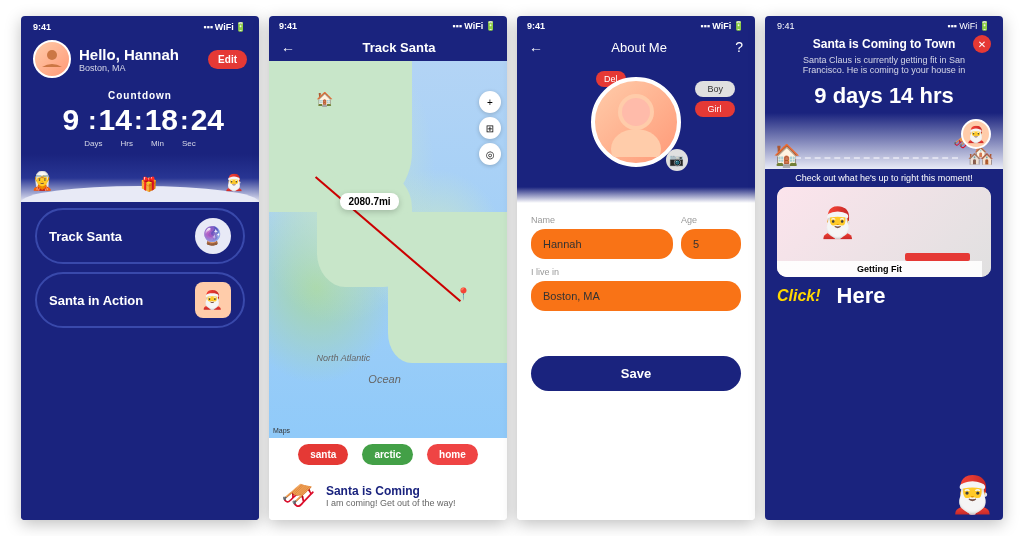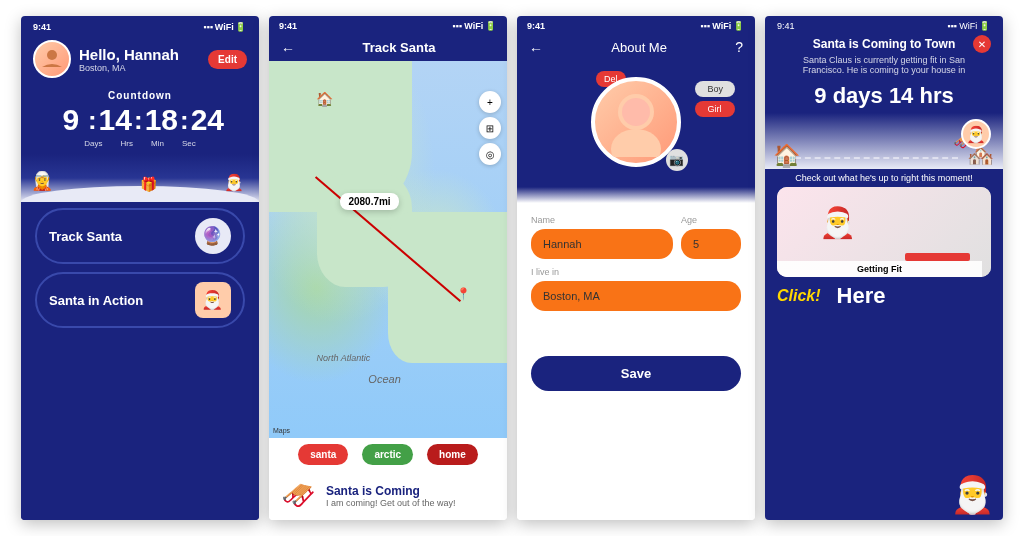--- a/index.html
+++ b/index.html
@@ -287,21 +287,21 @@
     }
     .map-filter-btn {
       border-radius: 16px;
       padding: 5px 12px;
       font-size: 10px;
       font-weight: 600;
       color: white;
     }
     .map-filter-btn.red { background: #e53935; }
     .map-filter-btn.green { background: #43a047; }
-    .map-filter-btn.blue { background: #b91c1c; }
+    .map-filter-btn.blue { background: #ef4444; }
     .santa-coming-bar {
       display: flex;
       align-items: center;
       padding: 8px 12px;
       gap: 10px;
       background: white;
     }
     .santa-sled-icon { font-size: 28px; }
     .santa-coming-text .title { font-size: 12px; font-weight: 700; color: #1a237e; }
     .santa-coming-text .subtitle { font-size: 9px; color: #666; }

